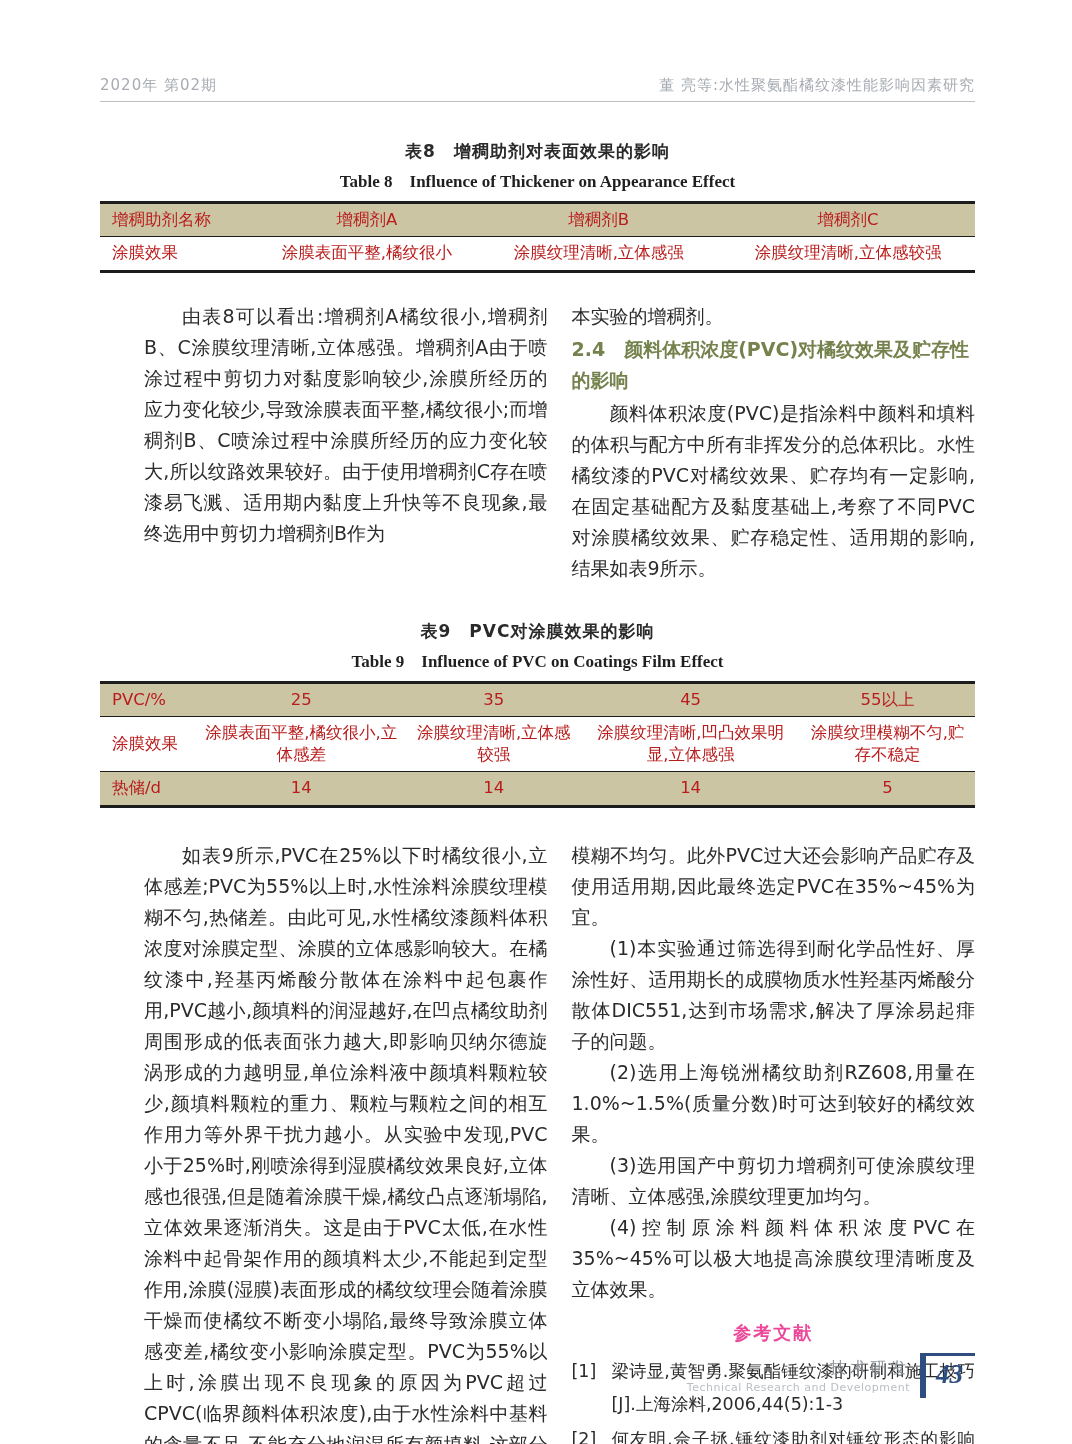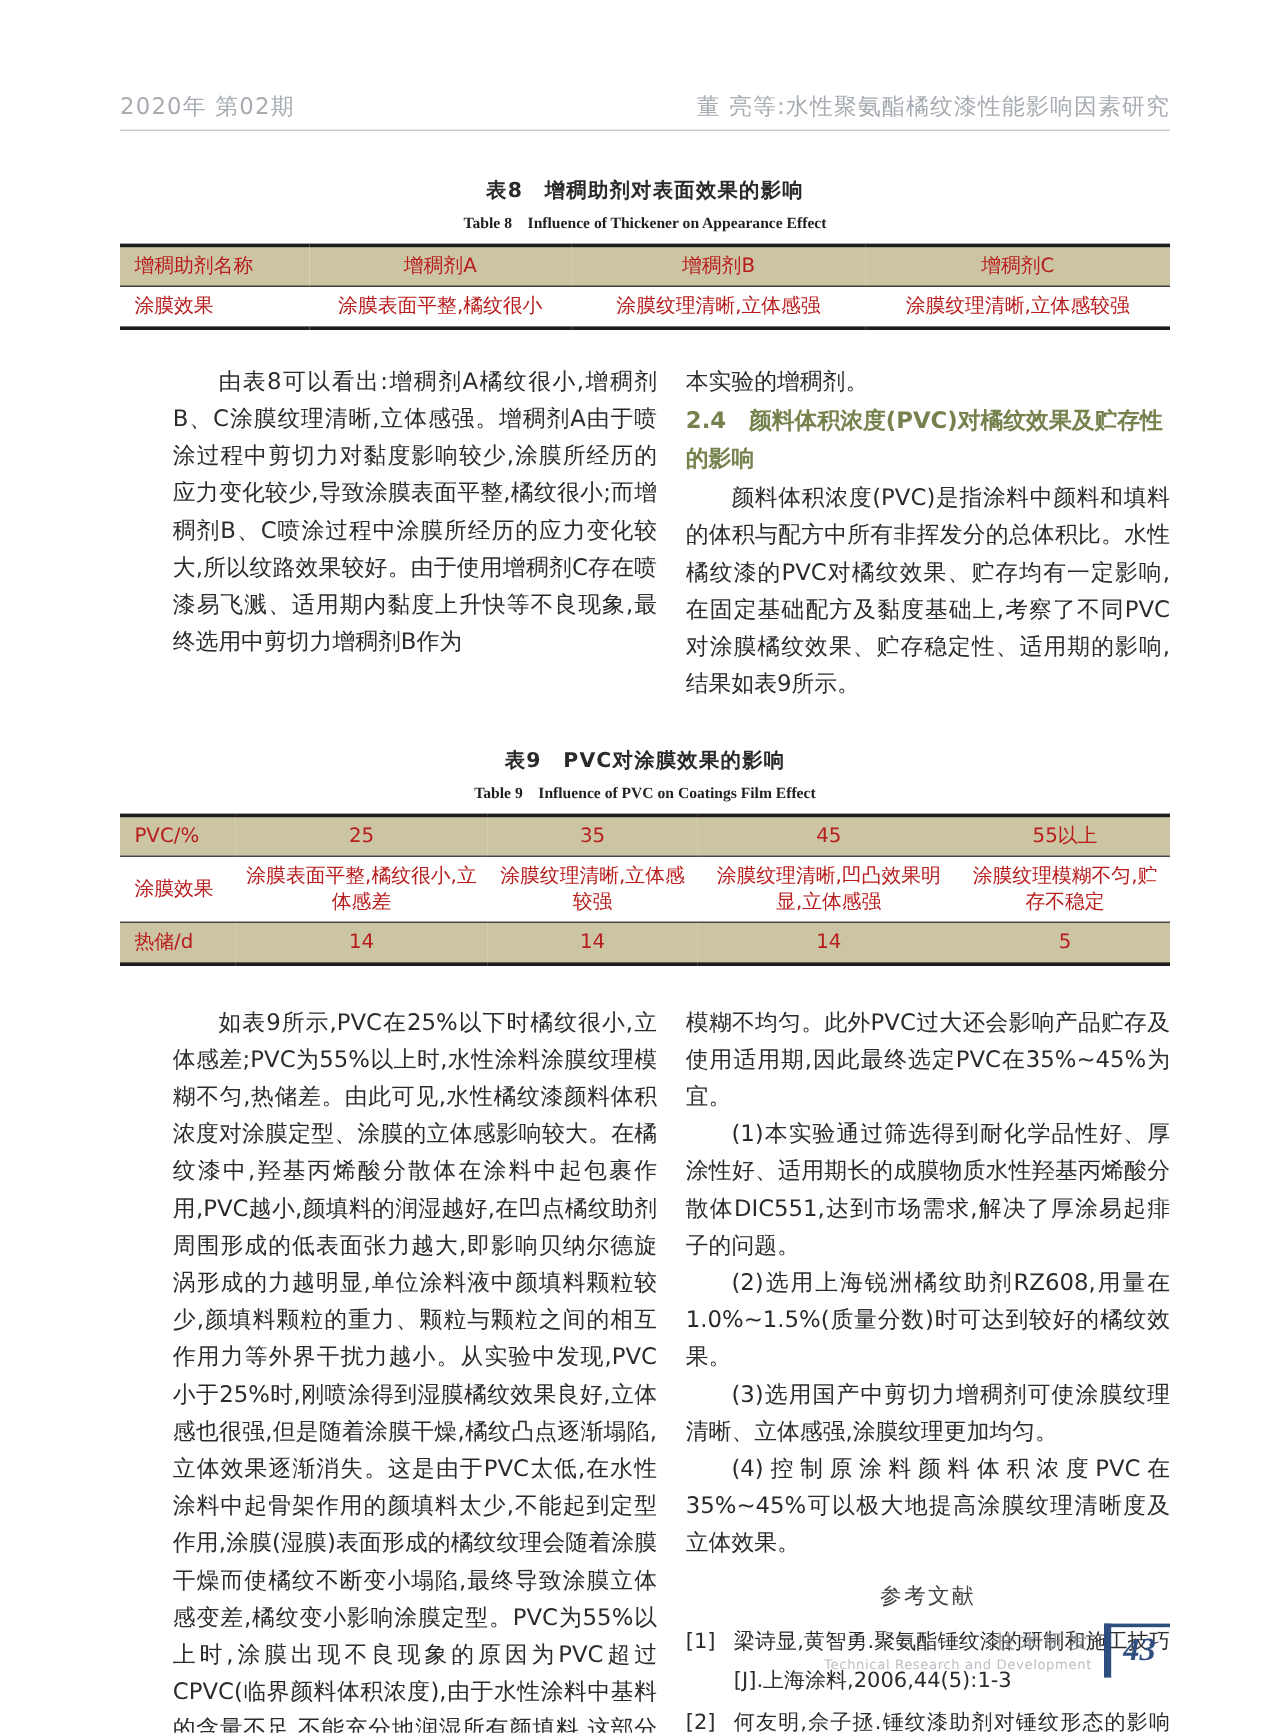--- a/index.html
+++ b/index.html
@@ -10,29 +10,29 @@
     color: #2e2e2e;
     position: relative;
     overflow: hidden;
   }
   .content { padding: 0 97px 0 100px; }
 
   
   .run-head {
     padding-top: 76px;
     display: flex; justify-content: space-between; align-items: flex-end;
-    color: #a7acb2; font-size: 19px; letter-spacing: 1px;
+    color: #a7acb2; font-size: 15px; letter-spacing: 1px;
   }
   .head-rule { border-bottom: 1px solid #bfbfbf; margin-top: 6px; }
 
   
   .tbl-caption { text-align: center; margin-top: 38px; }
   .cap-zh { font-size: 17px; font-weight: bold; color: #2a2a2a; letter-spacing: 1px; }
   .cap-en { font-family: "Liberation Serif", "DejaVu Serif", serif;
-            font-size: 13px; font-weight: bold; color: #1f1f1f; margin-top: 7px; }
+            font-size: 17px; font-weight: bold; color: #1f1f1f; margin-top: 7px; }
 
   
   table { width: 100%; border-collapse: collapse; margin-top: 8px;
           font-size: 16.5px; color: #b91c1c; }
   table { border-top: 3px solid #1c1c1c; border-bottom: 3px solid #1c1c1c; }
   th, td { font-weight: normal; padding: 5px 6px; text-align: center; line-height: 1.35; }
   th:first-child, td:first-child { text-align: left; padding-left: 12px; }
   .row-tint { background: #cbc5a3; }
   .rule-below td, .rule-below th { border-bottom: 1.5px solid #1c1c1c; }
 
@@ -42,22 +42,22 @@
   p.body { font-size: 19px; line-height: 31px; text-align: justify; color: #2b2b2b; }
   p.indent { text-indent: 2em; }
 
   .sec-head-sm { color: #75824d; font-size: 19px; font-weight: 600;
                  line-height: 31px; margin: 2px 0; }
   .sec-head-lg { color: #75824d; font-size: 25px; font-weight: 600;
                  margin: 22px 0 14px 0; letter-spacing: 2px; }
 
   
   .refs { position: relative; margin-top: 10px; }
-  .refs-title { text-align: center; font-size: 18px; font-weight: normal;
-                color: #404040; letter-spacing: 2px; margin: 16px 0 10px 0; }
+  .refs-title { text-align: center; font-size: 18px; font-weight: bold;
+                color: #ec4899; letter-spacing: 2px; margin: 16px 0 10px 0; }
   .ref-item { display: flex; font-size: 17.5px; line-height: 33px;
               color: #2b2b2b; margin-bottom: 2px; }
   .ref-num { width: 40px; flex: 0 0 40px; }
   .ref-text { flex: 1; text-align: justify; }
 
   
   .footer { position: absolute; right: 97px; bottom: 46px;
             display: flex; align-items: center; }
   .footer-text { text-align: right; margin-right: 10px; }
   .foot-zh { color: #8d9399; font-size: 16px; letter-spacing: 4px; padding-left: 20px; }

